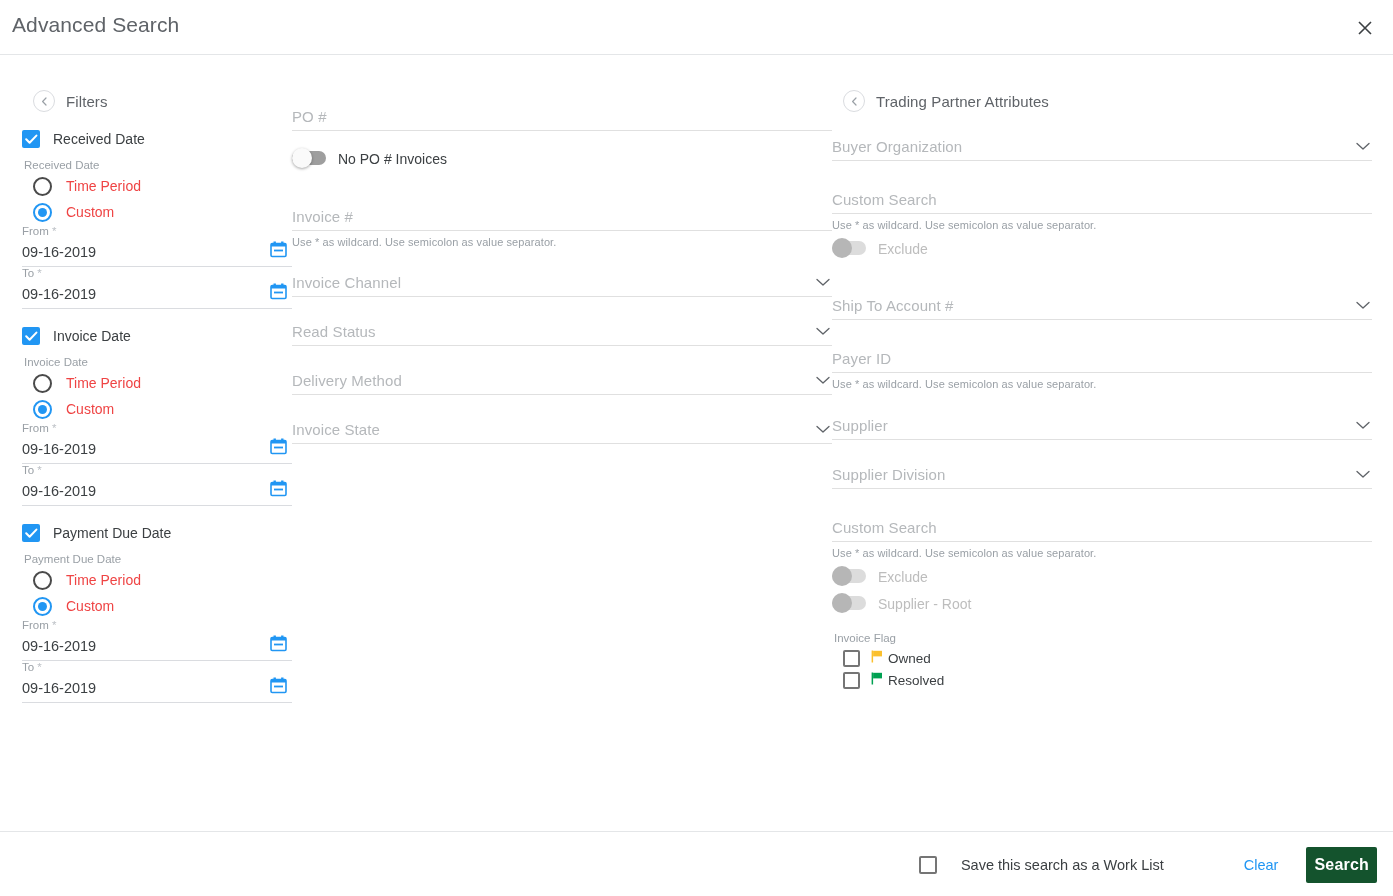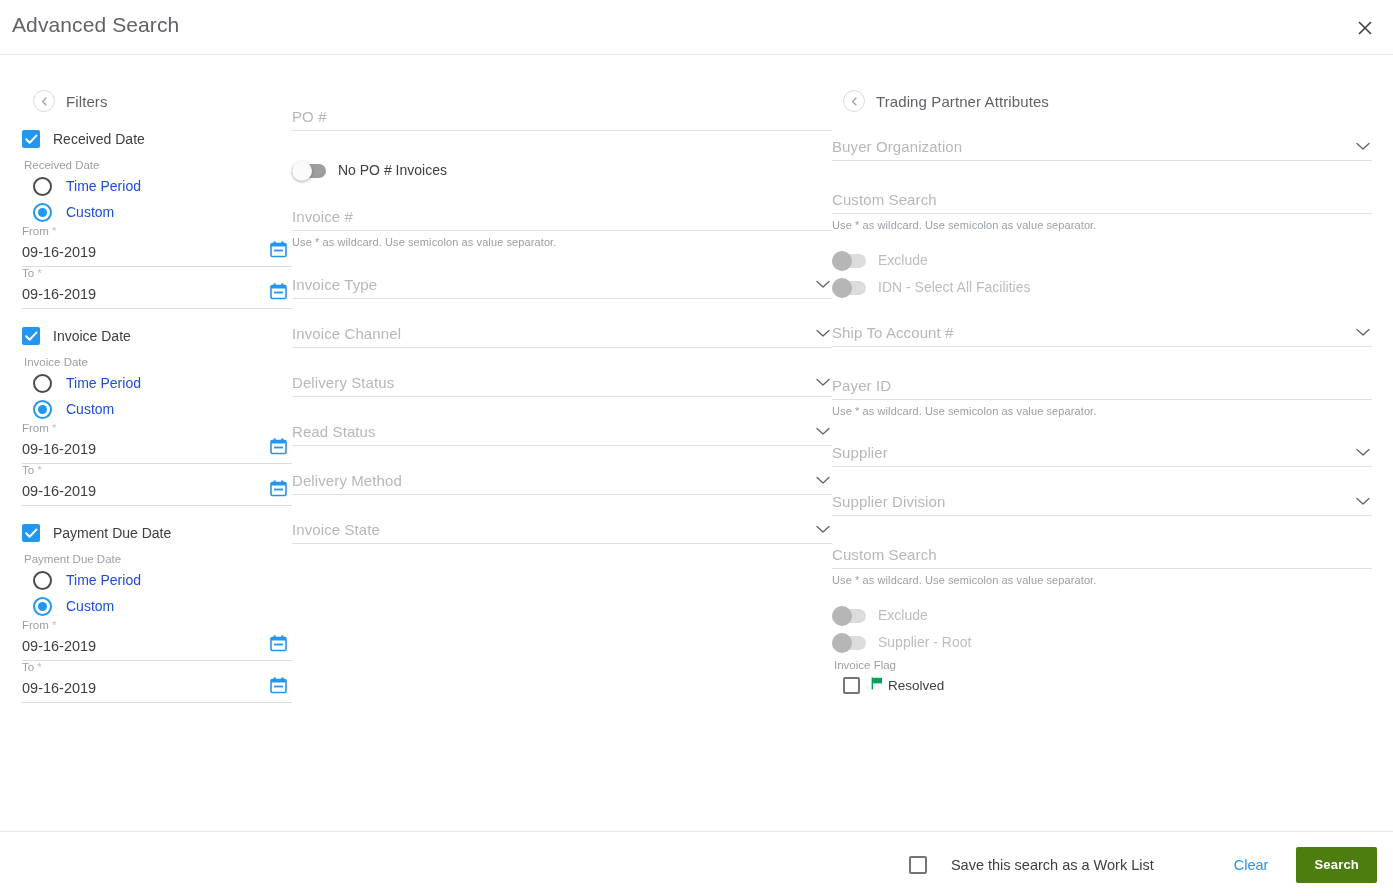--- a/index.html
+++ b/index.html
@@ -62,42 +62,42 @@
 
   
   .radio-row { display: flex; align-items: center; gap: 14px; height: 26px; cursor: pointer; margin-left: 11px; }
   .radio {
     width: 19px; height: 19px; border-radius: 50%; flex: none;
     display: flex; align-items: center; justify-content: center;
   }
   .radio.off { border: 2px solid #4a4a4a; }
   .radio.on  { border: 2px solid #2196f3; }
   .radio.on::after { content: ""; width: 9px; height: 9px; border-radius: 50%; background: #2196f3; }
-  .radio-row .r-label { font-size: 14px; color: #1d4ed8; }
+  .radio-row .r-label { font-size: 14px; color: #ef4444; }
 
   
   .field { position: relative; }
   .field .flabel { font-size: 11.5px; color: #9aa0a6; margin-bottom: 1px; }
   .field .flabel .req { color: #bdc1c6; }
   .dateinput {
     position: relative; border-bottom: 1px solid #dadce0;
     height: 29px; display: flex; align-items: center;
   }
   .dateinput .val { font-size: 14.5px; color: #3c4043; }
   .cal-icon { position: absolute; right: 5px; top: 3px; cursor: pointer; }
 
   
   .uf { position: relative; border-bottom: 1px solid #e0e0e0; height: 31px;
         display: flex; align-items: flex-end; }
   .uf .ph { font-size: 15px; color: #b5b8bb; padding-bottom: 5px; letter-spacing: .1px; }
   .uf .chev { position: absolute; right: 2px; bottom: 5px; cursor: pointer; }
   .hint { font-size: 11px; color: #9aa0a6; margin-top: 5px; letter-spacing: .1px; }
 
   
-  .tg-row { display: flex; align-items: flex-end; gap: 12px; height: 27px; }
+  .tg-row { display: flex; align-items: flex-start; gap: 12px; height: 27px; }
   .tg { position: relative; width: 34px; height: 14px; border-radius: 7px; flex: none; cursor: pointer; }
   .tg .track { position: absolute; left: 0; top: 0; width: 34px; height: 14px; border-radius: 7px; }
   .tg .knob  { position: absolute; left: 0; top: -3px; width: 20px; height: 20px; border-radius: 50%; }
   .tg.enabled .track { background: #9e9e9e; }
   .tg.enabled .knob  { background: #fafafa; box-shadow: 0 1px 3px rgba(0,0,0,.35); }
   .tg.disabled .track { background: #dcdcdc; }
   .tg.disabled .knob  { background: #b6b6b6; }
   .tg-row .tg-label { font-size: 14px; color: #3c4043; }
   .tg-row.disabled .tg-label { color: #bdbdbd; }
 
@@ -117,22 +117,22 @@
     display: flex; align-items: center; gap: 0;
   }
   .save-row { display: flex; align-items: center; gap: 24px; cursor: pointer; margin-right: 80px; padding-left: 40px; }
   .save-cb { width: 18px; height: 18px; border: 2px solid #757575; border-radius: 2px; background: #fff; flex: none; }
   .save-row .s-label { font-size: 14.5px; color: #3c4043; }
   .clear-link {
     font-size: 14.5px; color: #2196f3; background: none; border: none;
     cursor: pointer; margin-right: 28px; font-family: inherit;
   }
   .search-btn {
-    background: #4d7c0f; color: #fff; border: none; border-radius: 2px;
-    font-size: 13px; font-weight: 700; padding: 0 18px; height: 36px;
+    background: #14532d; color: #fff; border: none; border-radius: 2px;
+    font-size: 16px; font-weight: 700; padding: 0 8px; height: 36px;
     cursor: pointer; font-family: inherit; letter-spacing: .2px;
   }
 </style>
 </head>
 <body>
 
 <div class="titlebar">
   <div class="title">Advanced Search</div>
   <button class="close-btn">
     <svg width="16" height="16" viewBox="0 0 16 16">
@@ -306,39 +306,23 @@
   </div>
 
   <div style="margin-top:22px">
     <div class="uf">
       <span class="ph">Invoice #</span>
     </div>
     <div class="hint">Use * as wildcard. Use semicolon as value separator.</div>
   </div>
 
   <div id="invoice-selects">
-      <div style="margin-top: 20px;">
-        <div class="uf">
-          <span class="ph">Invoice Type</span>
-          <span class="chev"><svg width="14" height="9" viewBox="0 0 14 9">
-              <path d="M1 1.5 L7 7 L13 1.5" stroke="#5f6368" stroke-width="1.3" fill="none" stroke-linecap="round" stroke-linejoin="round"></path>
-            </svg></span>
-        </div>
-      </div>
       <div style="margin-top: 18px;">
         <div class="uf">
           <span class="ph">Invoice Channel</span>
-          <span class="chev"><svg width="14" height="9" viewBox="0 0 14 9">
-              <path d="M1 1.5 L7 7 L13 1.5" stroke="#5f6368" stroke-width="1.3" fill="none" stroke-linecap="round" stroke-linejoin="round"></path>
-            </svg></span>
-        </div>
-      </div>
-      <div style="margin-top: 18px;">
-        <div class="uf">
-          <span class="ph">Delivery Status</span>
           <span class="chev"><svg width="14" height="9" viewBox="0 0 14 9">
               <path d="M1 1.5 L7 7 L13 1.5" stroke="#5f6368" stroke-width="1.3" fill="none" stroke-linecap="round" stroke-linejoin="round"></path>
             </svg></span>
         </div>
       </div>
       <div style="margin-top: 18px;">
         <div class="uf">
           <span class="ph">Read Status</span>
           <span class="chev"><svg width="14" height="9" viewBox="0 0 14 9">
               <path d="M1 1.5 L7 7 L13 1.5" stroke="#5f6368" stroke-width="1.3" fill="none" stroke-linecap="round" stroke-linejoin="round"></path>
@@ -393,27 +377,20 @@
   </div>
 
   <div id="buyer-toggles" style="margin-top:10px">
       <div class="tg-row disabled">
         <span class="tg disabled">
           <span class="track"></span>
           <span class="knob"></span>
         </span>
         <span class="tg-label">Exclude</span>
       </div>
-      <div class="tg-row disabled">
-        <span class="tg disabled">
-          <span class="track"></span>
-          <span class="knob"></span>
-        </span>
-        <span class="tg-label">IDN - Select All Facilities</span>
-      </div>
     </div>
 
   <div style="margin-top:21px">
     <div class="uf">
       <span class="ph">Ship To Account #</span>
       <span class="chev">
         <svg width="14" height="9" viewBox="0 0 14 9">
             <path d="M1 1.5 L7 7 L13 1.5" stroke="#5f6368" stroke-width="1.3" fill="none" stroke-linecap="round" stroke-linejoin="round"></path>
           </svg>
       </span>
@@ -472,20 +449,30 @@
         <span class="tg-label">Supplier - Root</span>
       </div>
     </div>
 
   <div class="flag-caption">Invoice Flag</div>
   <div id="invoice-flags">
       <div class="flag-row">
         <span class="flag-cb"></span>
         <span class="fl-label">
           <span><svg width="12" height="13" viewBox="0 0 12 13">
+              <rect x="0.6" y="0.5" width="1.5" height="12" fill="#fbc02d"></rect>
+              <path d="M2.1 0.8 H11 V6.4 H2.1 Z" fill="#fbc02d"></path>
+            </svg></span>
+          <span>Owned</span>
+        </span>
+      </div>
+      <div class="flag-row">
+        <span class="flag-cb"></span>
+        <span class="fl-label">
+          <span><svg width="12" height="13" viewBox="0 0 12 13">
               <rect x="0.6" y="0.5" width="1.5" height="12" fill="#00a152"></rect>
               <path d="M2.1 0.8 H11 V6.4 H2.1 Z" fill="#00a152"></path>
             </svg></span>
           <span>Resolved</span>
         </span>
       </div>
     </div>
 </div>
 
 <div class="footer">

